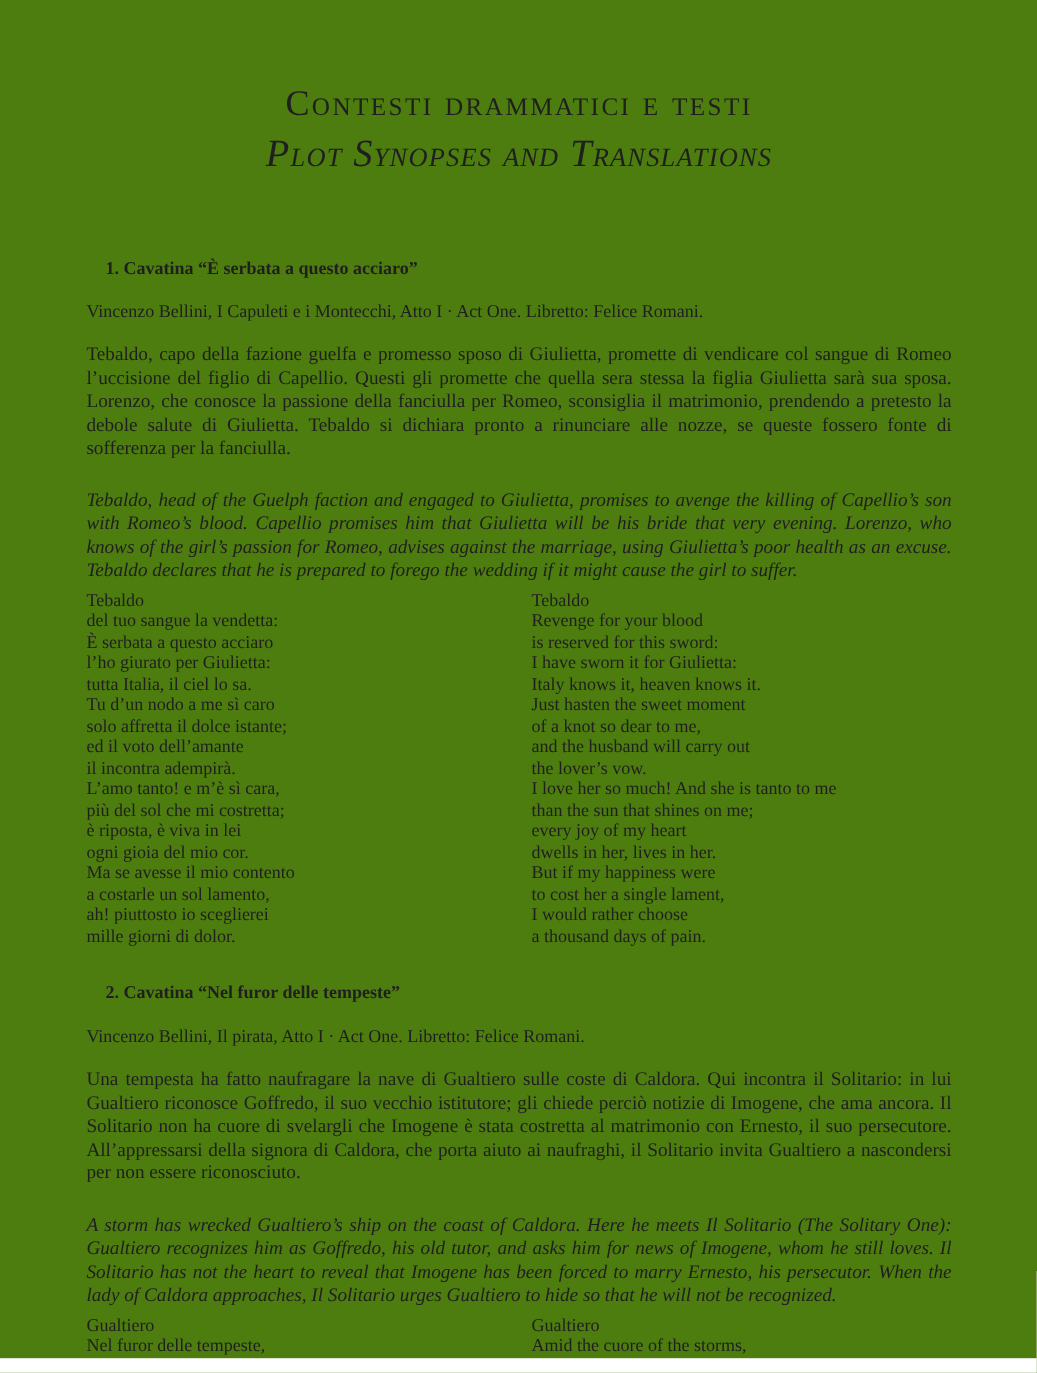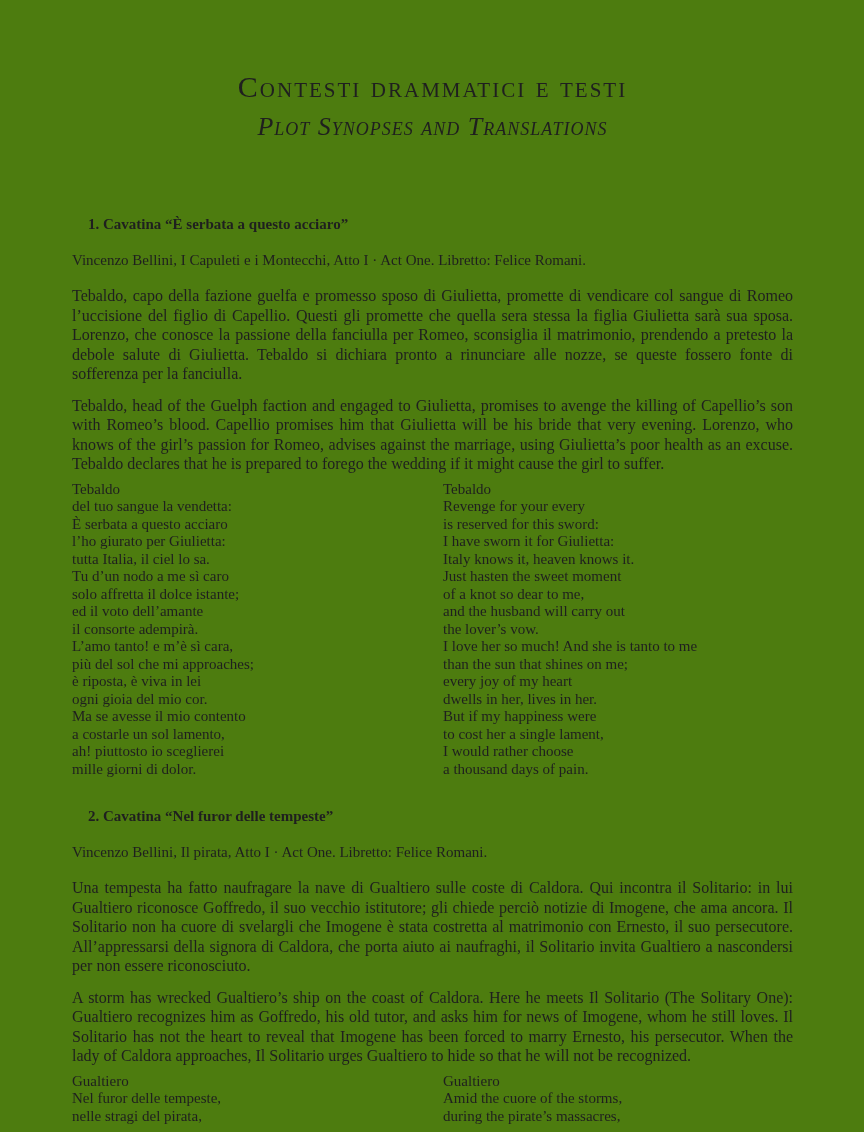--- a/index.html
+++ b/index.html
@@ -19,21 +19,21 @@
   .title-block { text-align: center; margin: 0 0 70px 0; }
   .title-it {
     font-size: 30px;
     font-weight: normal;
     font-variant: small-caps;
     letter-spacing: 2px;
     margin: 0;
     line-height: 34px;
   }
   .title-en {
-    font-size: 26px;
+    font-size: 32px;
     font-weight: normal;
     font-style: italic;
     font-variant: small-caps;
     letter-spacing: 1px;
     margin: 6px 0 0 0;
     line-height: 34px;
   }
   
   .sec-heading {
     font-size: 15px;
@@ -46,21 +46,21 @@
     font-size: 15px;
     line-height: 20px;
   }
   
   .synopsis {
     font-size: 16px;
     line-height: 19.5px;
     text-align: justify;
     margin: 16px 0 0 0;
   }
-  .synopsis.en { margin-top: 12px; }
+  .synopsis.en { font-style: italic; margin-top: 24px; }
   
   .verse-cols {
     display: flex;
     margin-top: 7px;
     font-size: 15px;
   }
   .verse-col.left  { width: 371px; flex: none; }
   .verse-col.right { flex: 1; }
   .speaker    { line-height: 17.5px; }
   .verse-line { line-height: 17.5px; }
@@ -89,35 +89,35 @@
         <div class="verse-col left">
           <div class="speaker italic">Tebaldo</div>
           <div>
               <div class="verse-line">del tuo sangue la vendetta:</div>
               <div class="verse-line">È serbata a questo acciaro</div>
               <div class="verse-line">l’ho giurato per Giulietta:</div>
               <div class="verse-line">tutta Italia, il ciel lo sa.</div>
               <div class="verse-line">Tu d’un nodo a me sì caro</div>
               <div class="verse-line">solo affretta il dolce istante;</div>
               <div class="verse-line">ed il voto dell’amante</div>
-              <div class="verse-line">il consorte adempirà.</div>
+              <div class="verse-line">il incontra adempirà.</div>
               <div class="verse-line">L’amo tanto! e m’è sì cara,</div>
-              <div class="verse-line">più del sol che mi approaches;</div>
+              <div class="verse-line">più del sol che mi costretta;</div>
               <div class="verse-line">è riposta, è viva in lei</div>
               <div class="verse-line">ogni gioia del mio cor.</div>
               <div class="verse-line">Ma se avesse il mio contento</div>
               <div class="verse-line">a costarle un sol lamento,</div>
               <div class="verse-line">ah! piuttosto io sceglierei</div>
               <div class="verse-line">mille giorni di dolor.</div>
             </div>
         </div>
         <div class="verse-col right">
           <div class="speaker">Tebaldo</div>
           <div>
-              <div class="verse-line italic">Revenge for your every</div>
+              <div class="verse-line italic">Revenge for your blood</div>
               <div class="verse-line italic">is reserved for this sword:</div>
               <div class="verse-line italic">I have sworn it for Giulietta:</div>
               <div class="verse-line italic">Italy knows it, heaven knows it.</div>
               <div class="verse-line italic">Just hasten the sweet moment</div>
               <div class="verse-line italic">of a knot so dear to me,</div>
               <div class="verse-line italic">and the husband will carry out</div>
               <div class="verse-line italic">the lover’s vow.</div>
               <div class="verse-line italic">I love her so much! And she is tanto to me</div>
               <div class="verse-line italic">than the sun that shines on me;</div>
               <div class="verse-line italic">every joy of my heart</div>

